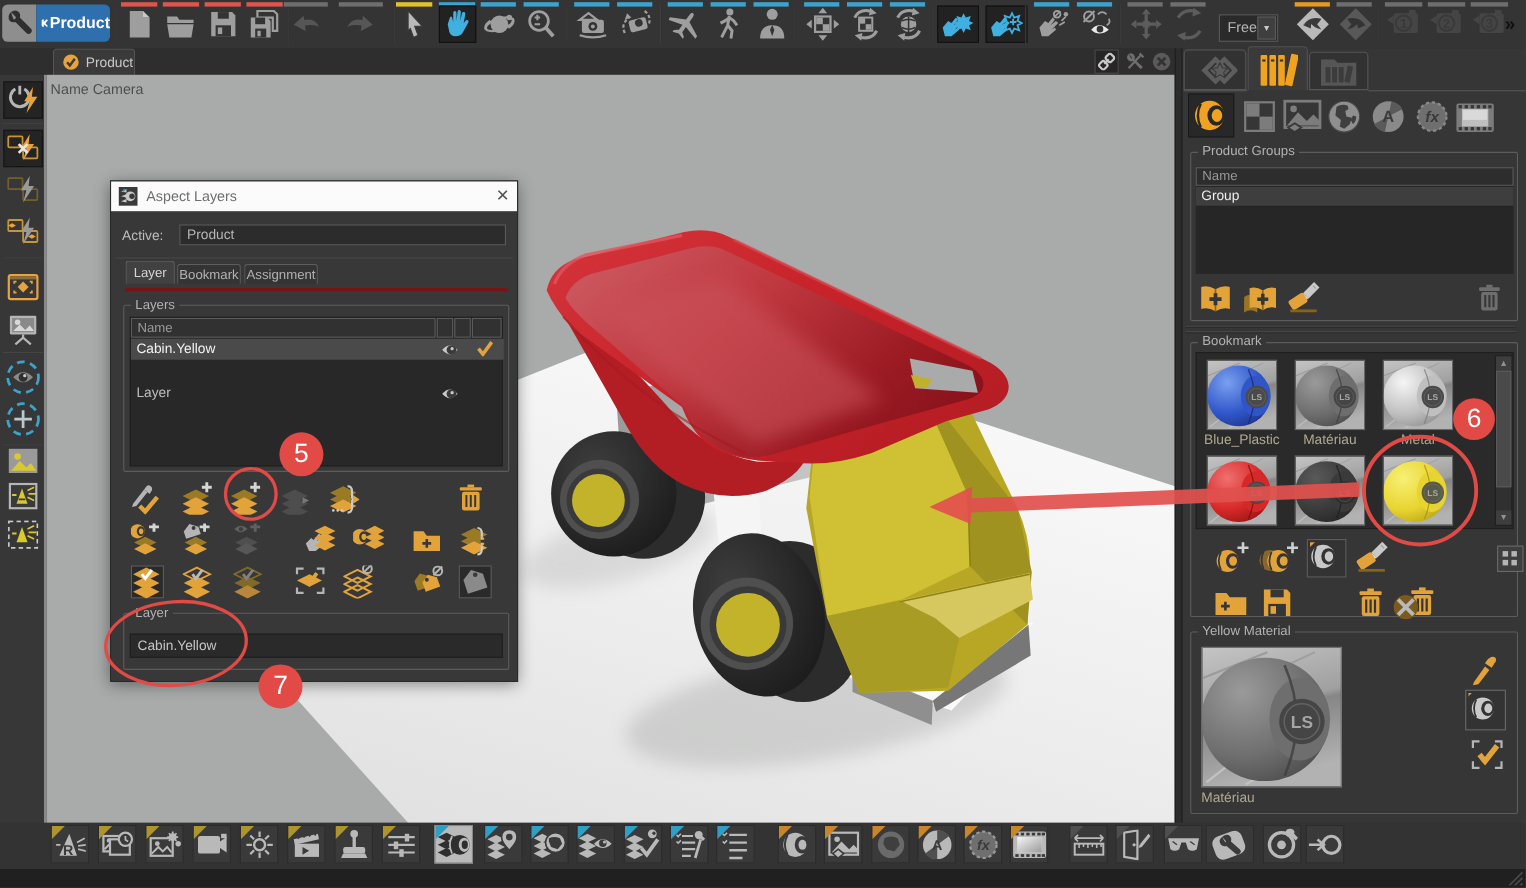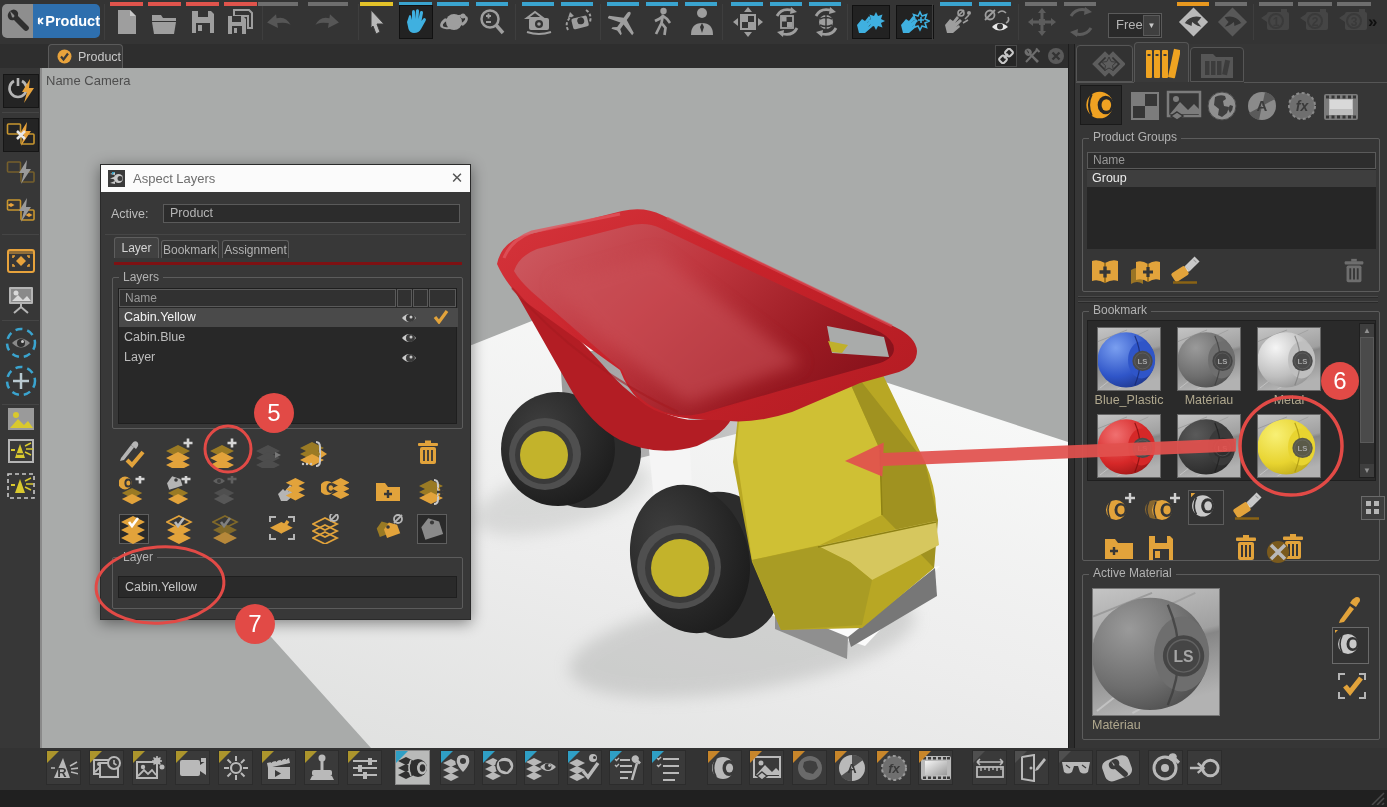--- a/index.html
+++ b/index.html
@@ -934,21 +934,21 @@
               <g stroke="#363636" stroke-width="2">
                 <path d="M11,12 L11,24 M15,12 L15,24 M19,12 L19,24"></path>
               </g>
             </g>
             <circle cx="12" cy="20" r="11" fill="#7a5a1d"></circle>
             <path d="M5,13 L19,27 M19,13 L5,27" stroke="#b9b9b9" stroke-width="3.5"></path>
           </svg>
         </div>
       </div>
       <div style="position: absolute; left: 14px; top: 530px; width: 298px; height: 166px; border: 1px solid rgb(92, 92, 92); border-radius: 2px;">
-        <div style="position: absolute; left: 6px; top: -9px; background: rgb(54, 54, 54); padding: 0px 4px; color: rgb(178, 178, 178); font-size: 12px;">Active Material</div>
+        <div style="position: absolute; left: 6px; top: -9px; background: rgb(54, 54, 54); padding: 0px 4px; color: rgb(178, 178, 178); font-size: 12px;">Yellow Material</div>
         <div style="position: absolute; left: 9px; top: 13px; width: 128px; height: 128px; border: 1px solid rgb(119, 119, 119);"><svg width="126" height="126" viewBox="0 0 64 64">
             <defs>
               <linearGradient id="tb6e6e6e" x1="0" y1="0" x2="0.25" y2="1">
                 <stop offset="0" stop-color="#c4c4c4"></stop>
                 <stop offset="0.5" stop-color="#a0a0a0"></stop>
                 <stop offset="0.55" stop-color="#868686"></stop>
                 <stop offset="1" stop-color="#b2b2b2"></stop>
               </linearGradient>
               <radialGradient id="sp6e6e6e" cx="0.32" cy="0.28" r="0.95">
                 <stop offset="0" stop-color="#9a9a9a"></stop>
@@ -1365,25 +1365,20 @@
           <div style="position: absolute; left: 278px; top: 0px; width: 15px; height: 18px; background: rgb(49, 49, 49); border: 1px solid rgb(90, 90, 90);"></div>
           <div style="position: absolute; left: 294px; top: 0px; width: 15px; height: 18px; background: rgb(49, 49, 49); border: 1px solid rgb(90, 90, 90);"></div>
           <div style="position: absolute; left: 310px; top: 0px; width: 27px; height: 18px; background: rgb(49, 49, 49); border: 1px solid rgb(90, 90, 90);"></div>
           <div style="position: absolute; left: 0px; top: 19px; width: 339px; height: 19px; background: rgb(74, 74, 74); color: rgb(242, 242, 242); font-size: 12.5px; line-height: 18px; padding-left: 5px;">Cabin.Yellow<div style="position: absolute; left: 282px; top: 3px; width: 16px; height: 13px;"><svg width="16" height="12" viewBox="0 0 16 12">
                 <path d="M1,6 Q8,-2 15,6 Q8,14 1,6 Z" fill="#c9c9c9"></path>
                 <path d="M8,2 A4,4 0 0,0 8,10 A5.5,4.5 0 0,0 13,6 A5.5,4.5 0 0,0 8,2 Z" fill="#3a3a3a" transform="translate(1,0)"></path>
                 <circle cx="10" cy="5" r="1.5" fill="#c9c9c9"></circle>
               </svg></div><div style="position: absolute; left: 314px; top: 2px; width: 16px; height: 14px;"><svg width="16" height="14" viewBox="0 0 16 14">
                 <path d="M2,7 L6,12 L14,1" stroke="#e2a33b" stroke-width="3.2" fill="none"></path>
               </svg></div></div>
-          <div style="position: absolute; left: 0px; top: 39px; width: 339px; height: 19px; color: rgb(189, 189, 189); font-size: 12.5px; line-height: 18px; padding-left: 5px;">Cabin.Blue<div style="position: absolute; left: 282px; top: 3px; width: 16px; height: 13px;"><svg width="16" height="12" viewBox="0 0 16 12">
-                <path d="M1,6 Q8,-2 15,6 Q8,14 1,6 Z" fill="#c9c9c9"></path>
-                <path d="M8,2 A4,4 0 0,0 8,10 A5.5,4.5 0 0,0 13,6 A5.5,4.5 0 0,0 8,2 Z" fill="#3a3a3a" transform="translate(1,0)"></path>
-                <circle cx="10" cy="5" r="1.5" fill="#c9c9c9"></circle>
-              </svg></div></div>
           <div style="position: absolute; left: 0px; top: 59px; width: 339px; height: 19px; color: rgb(189, 189, 189); font-size: 12.5px; line-height: 18px; padding-left: 5px;">Layer<div style="position: absolute; left: 282px; top: 3px; width: 16px; height: 13px;"><svg width="16" height="12" viewBox="0 0 16 12">
                 <path d="M1,6 Q8,-2 15,6 Q8,14 1,6 Z" fill="#c9c9c9"></path>
                 <path d="M8,2 A4,4 0 0,0 8,10 A5.5,4.5 0 0,0 13,6 A5.5,4.5 0 0,0 8,2 Z" fill="#3a3a3a" transform="translate(1,0)"></path>
                 <circle cx="10" cy="5" r="1.5" fill="#c9c9c9"></circle>
               </svg></div></div>
         </div>
       </div>
       <div style="position: absolute; left: 17px; top: 273px; width: 30px; height: 30px; display: flex; align-items: center; justify-content: center;">
         <svg width="28" height="30" viewBox="0 0 28 30">
           <path d="M2,20 L12,7 L15,9.5 L5,22 L1,23 Z" fill="#b5b5b5"></path>

